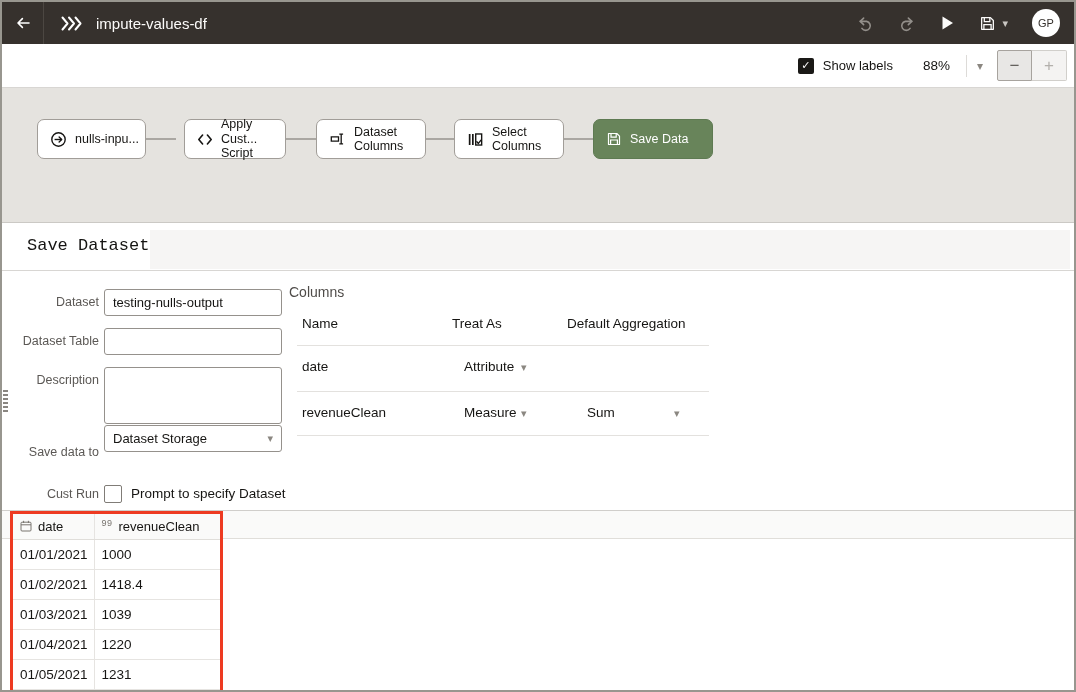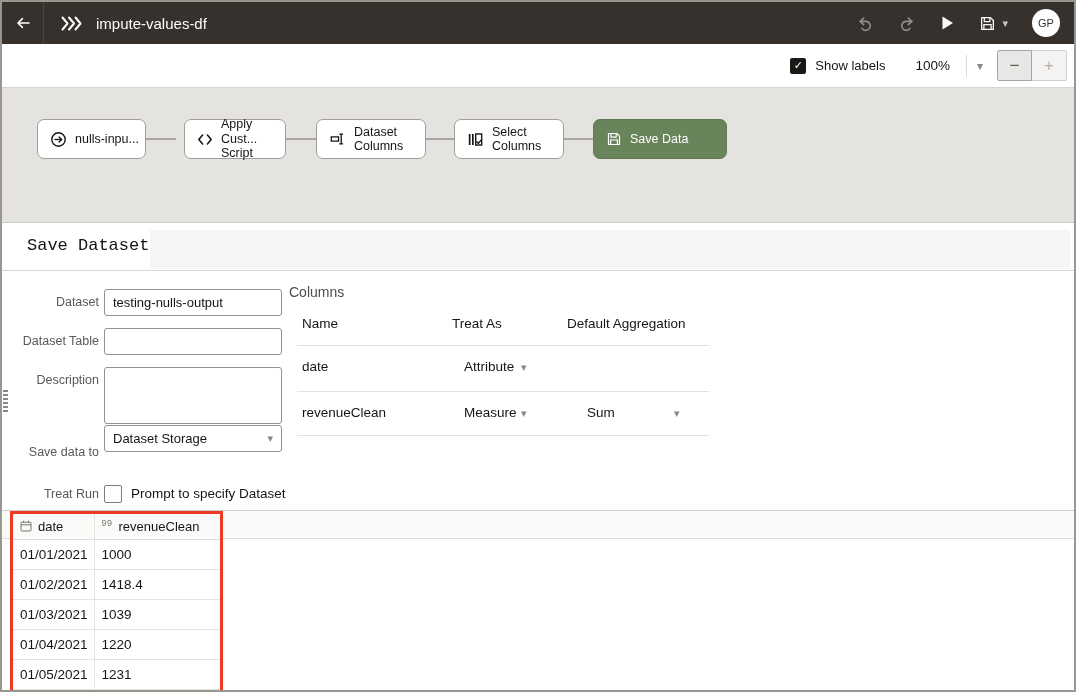--- a/index.html
+++ b/index.html
@@ -162,21 +162,21 @@
       </div>
       <div class="avatar">GP</div>
     </div>
   </div>
 
   <div class="toolbar">
     <div class="show-labels">
       <span class="cbx-checked">✓</span>
       <span>Show labels</span>
     </div>
-    <span class="zoom-pct">100%</span>
+    <span class="zoom-pct">88%</span>
     <span class="zoom-sep"></span>
     <span class="zoom-caret">▾</span>
     <div class="zoom-btn zoom-out">
         <span>−</span>
       </div>
     <div class="zoom-btn zoom-in">
         <span>+</span>
       </div>
   </div>
 
@@ -229,21 +229,21 @@
             <rect x="8.2" y="2.8" width="5.6" height="10.4" stroke="#161513" stroke-width="1.3" fill="none"></rect>
             <path d="M9.3 10.2 L10.7 11.7 L13 8.8" stroke="#161513" stroke-width="1.3" fill="none" stroke-linecap="round" stroke-linejoin="round"></path>
           </svg>
       </span>
       <span class="lbl">
         <span>Select</span><br>
         <span>Columns</span>
       </span>
     </div>
 
-    <div class="node node-green" style="left:591px; width:134px;">
+    <div class="node node-green" style="left:591px; width:120px;">
       <span>
         <svg width="16" height="16" viewBox="0 0 16 16">
             <path d="M2.5 2.5 H10.8 L13.5 5.2 V13.5 H2.5 Z" stroke="#fff" stroke-width="1.2" fill="none" stroke-linejoin="round"></path>
             <path d="M5 2.7 V6.2 H10.2 V2.7" stroke="#fff" stroke-width="1.2" fill="none"></path>
             <path d="M4.6 13.3 V9 H11.4 V13.3" stroke="#fff" stroke-width="1.2" fill="none"></path>
           </svg>
       </span>
       <span class="lbl">Save Data</span>
     </div>
   </div>
@@ -264,21 +264,21 @@
 
     <label class="flabel" style="top:102px;">Description</label>
     <textarea class="finput" style="top: 96px; height: 57px;"></textarea>
 
     <label class="flabel" style="top:168px; line-height:27px;">Save data to</label>
     <div class="fselect" style="top:154px;">
       <span>Dataset Storage</span>
       <span class="sel-caret">▾</span>
     </div>
 
-    <label class="flabel" style="top:214px; line-height:18px;">Treat Run</label>
+    <label class="flabel" style="top:214px; line-height:18px;">Cust Run</label>
     <span class="cbx-empty" style="top:214px;"></span>
     <span style="position:absolute; left:129px; top:215px; font-size:13.5px;">Prompt to specify Dataset</span>
 
     <div class="col-title">Columns</div>
     <div class="col-head" style="left:300px;">Name</div>
     <div class="col-head" style="left:450px;">Treat As</div>
     <div class="col-head" style="left:565px;">Default Aggregation</div>
     <div class="col-divider" style="top:74px;"></div>
 
     <div class="col-cell" style="left:300px; top:88px;">date</div>

